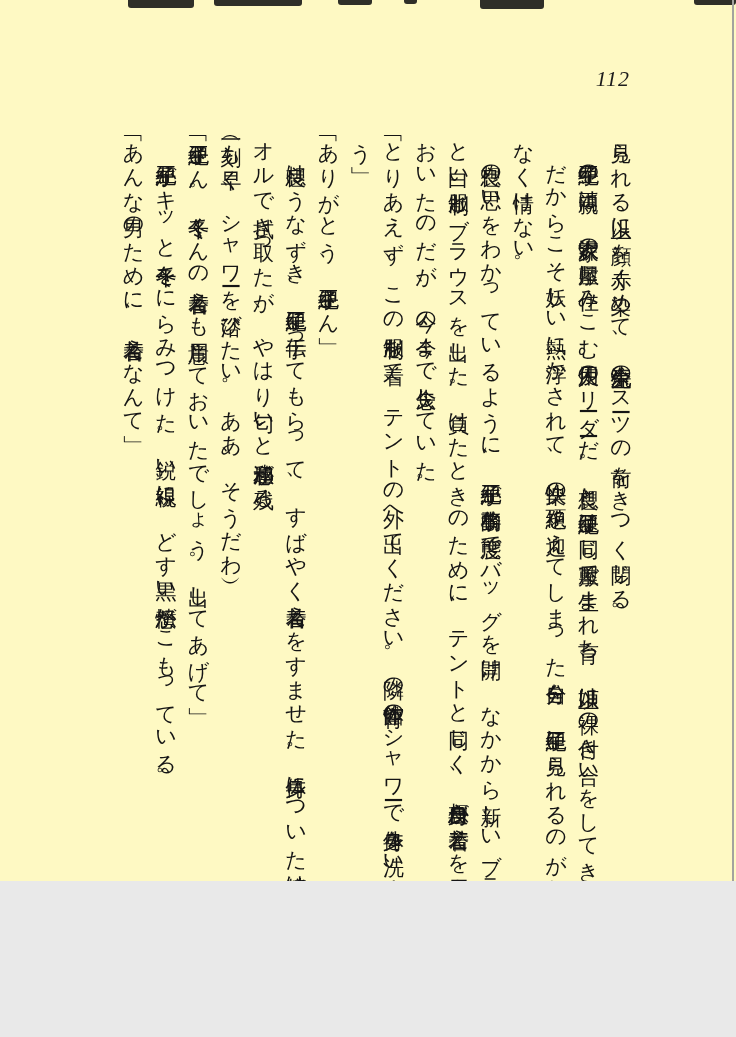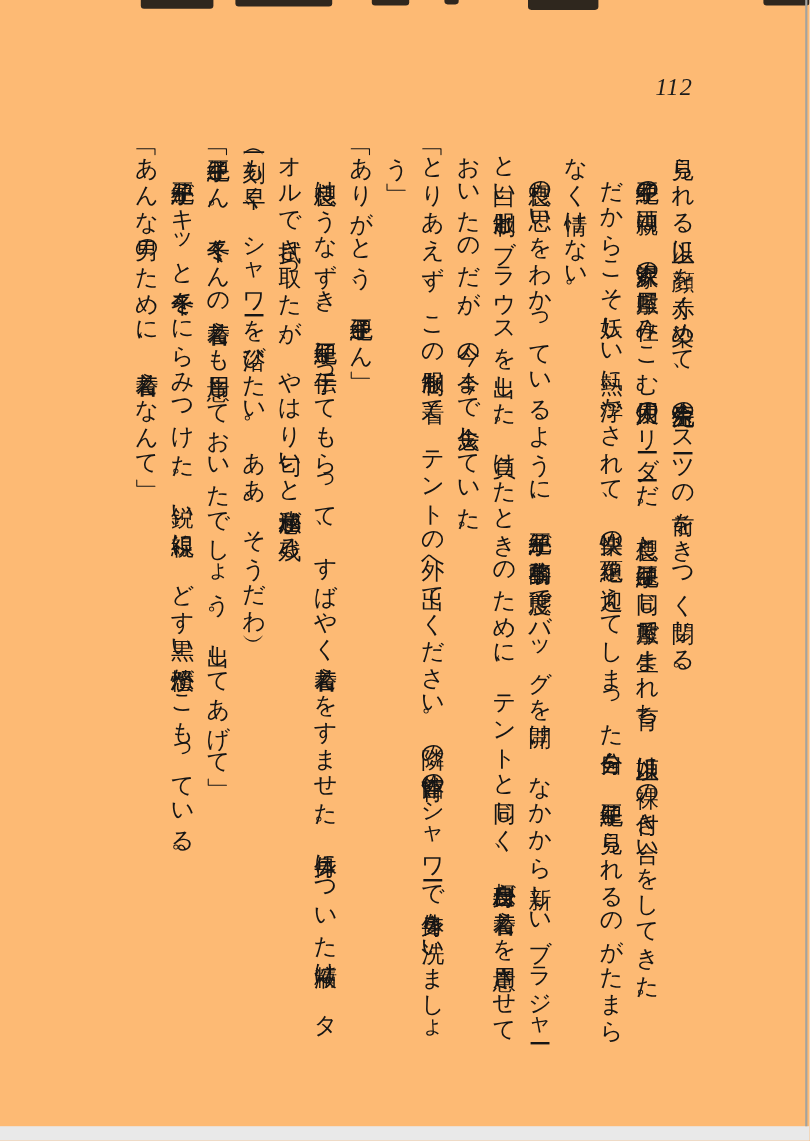--- a/index.html
+++ b/index.html
@@ -1,19 +1,19 @@
 <!DOCTYPE html>
 <html lang="ja"><head>
 <meta charset="utf-8">
 <style>
   html,body{margin:0;padding:0;background:#e9e9e9;}
   .page{
     position:relative;
-    width:736px;height:1024px;
-    background:#fdba74;
+    width:736px;height:881px;
+    background:#fef9c3;
     overflow:hidden;
     font-family:"Liberation Serif","DejaVu Serif",serif;
   }
   .page-number{
     position:absolute;
     top:66px;right:106px;
     font-style:italic;
     font-size:22px;
     letter-spacing:1px;
     color:#1c1c1c;

